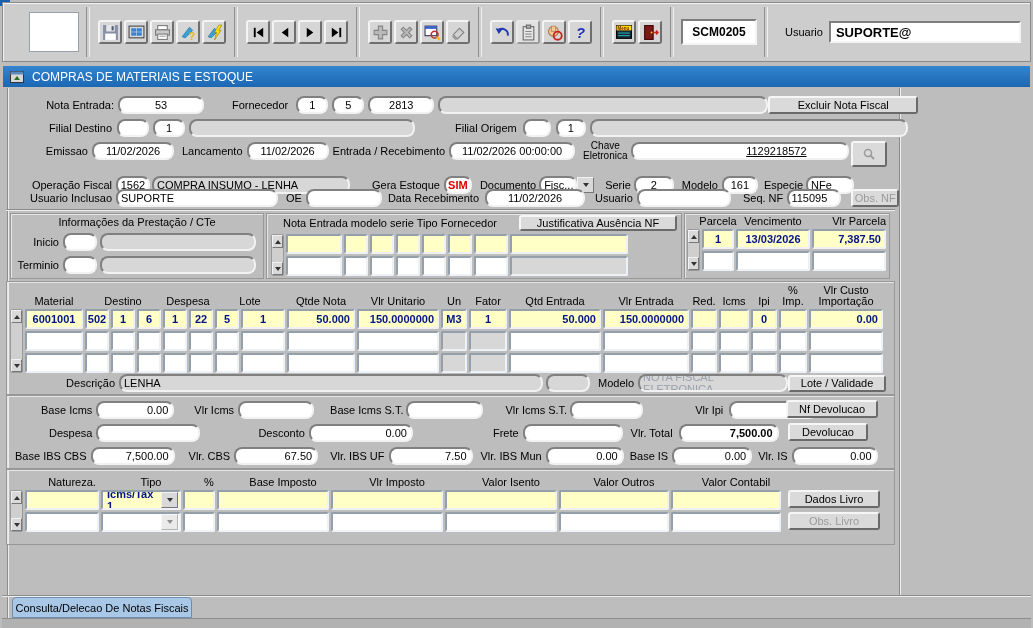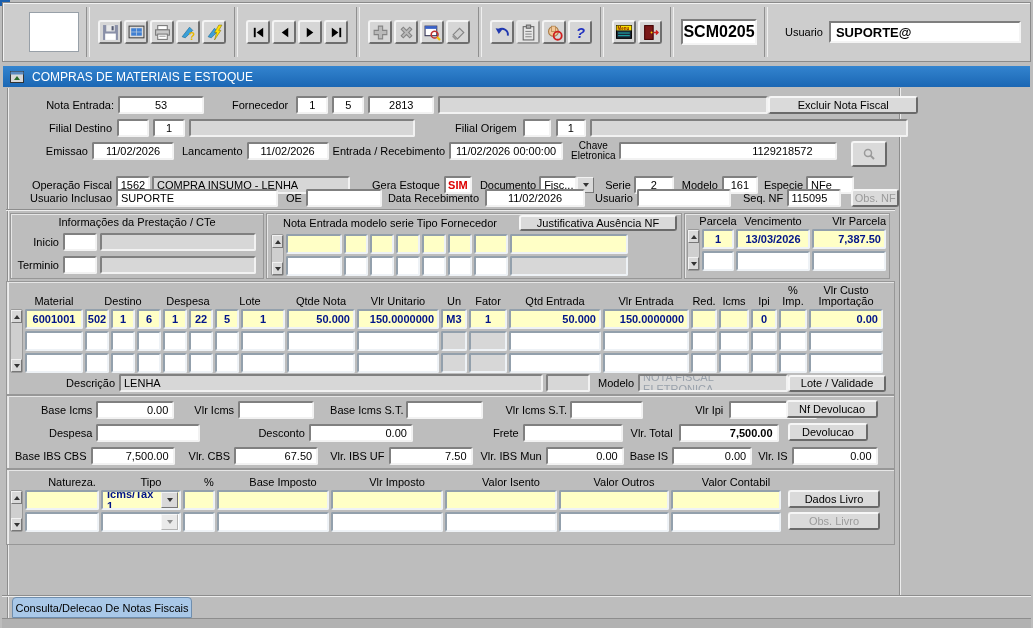--- a/index.html
+++ b/index.html
@@ -8,35 +8,35 @@
   .corner{position:absolute;left:0;top:0;width:10px;height:6px;background:#1a5fae;}
   
   .toolbar{position:absolute;left:2px;top:2px;width:1029px;height:60px;background:#cdcdcd;
     border:1px solid #8a8a8a;box-shadow:inset 1px 1px 0 #f2f2f2;display:flex;align-items:center;box-sizing:border-box;}
   .blank{width:48px;height:38px;background:#fff;border:1px solid #98a0a8;margin-left:26px;flex:none;}
   .tsep{width:2px;height:50px;border-left:1px solid #8f8f8f;border-right:1px solid #efefef;margin:0 7px;flex:none;}
   .tbtn{width:24px;height:24px;background:#d6d6d6;border:2px solid;border-color:#f4f4f4 #6e6e6e #6e6e6e #f4f4f4;
     border-radius:3px;display:flex;align-items:center;justify-content:center;padding:0;margin:0 1px;flex:none;cursor:default;}
   .tbtn.flat{border-color:#e9e9e9 #9a9a9a #9a9a9a #e9e9e9;background:#e2e2e2;}
   .codebox{width:72px;height:22px;background:#fff;border:2px solid;border-color:#7e7e7e #f4f4f4 #f4f4f4 #7e7e7e;
-    display:flex;align-items:center;justify-content:center;font-weight:bold;font-size:16px;flex:none;}
+    display:flex;align-items:center;justify-content:center;font-weight:bold;font-size:12px;flex:none;}
   .userlbl{margin:0 6px 0 10px;flex:none;}
   .userbox{width:192px;height:22px;background:#fff;border:2px solid;border-color:#7e7e7e #f4f4f4 #f4f4f4 #7e7e7e;
     display:flex;align-items:center;padding-left:5px;font-weight:bold;font-size:13px;flex:none;box-sizing:border-box;}
   
   .titlebar{position:absolute;left:3px;top:66px;width:1027px;height:21px;box-sizing:border-box;
     background:linear-gradient(180deg,#3384cf,#1b67b4);color:#fff;font-size:12px;
     display:flex;align-items:center;gap:8px;padding-left:7px;}
   
   .content{position:absolute;left:2px;top:88px;width:1029px;height:540px;}
   .row{position:absolute;left:0;width:900px;height:18px;display:flex;align-items:center;}
   .sp{flex:none;height:1px;}
   .lbl{white-space:nowrap;flex:none;}
   .lbl.r{text-align:right;}
-  .fld{height:18px;background:#fff;border:2px solid;border-color:#808080 #f2f2f2 #f2f2f2 #808080;border-radius:2px;
+  .fld{height:18px;background:#fff;border:2px solid;border-color:#808080 #f2f2f2 #f2f2f2 #808080;border-radius:8px;
     box-sizing:border-box;display:flex;align-items:center;overflow:hidden;flex:none;padding-left:3px;}
   .fld.c{justify-content:center;padding-left:0;}
   .fld.e{justify-content:flex-end;padding-right:4px;padding-left:0;}
   .fld.dis{background:#d7d7d7;}
   .fld.b{font-weight:bold;}
   .btn{background:#dadada;border:2px solid;border-color:#f6f6f6 #6a6a6a #6a6a6a #f6f6f6;border-radius:3px;font-size:11px;
     display:flex;align-items:center;justify-content:center;box-sizing:border-box;flex:none;cursor:default;white-space:nowrap;}
   .btn.dis{color:#9b9b9b;}
   .groove{position:absolute;height:0;border-top:1px solid #8d8d8d;border-bottom:1px solid #ededed;}
   .vgroove{position:absolute;width:0;border-left:1px solid #8d8d8d;border-right:1px solid #ededed;}
@@ -316,26 +316,26 @@
       <span class="lbl r" style="width:50px;">Emissao</span>
       <span class="sp" style="width:4px;"></span>
       <div class="fld c" style="width:82px;">11/02/2026</div>
       <span class="sp" style="width:8px;"></span>
       <span class="lbl">Lancamento</span>
       <span class="sp" style="width:4px;"></span>
       <div class="fld c" style="width:82px;">11/02/2026</div>
       <span class="sp" style="width:4px;"></span>
       <span class="lbl">Entrada / Recebimento</span>
       <span class="sp" style="width:4px;"></span>
-      <div class="fld c" style="width:114px;">11/02/2026 00:00:00</div>
+      <div class="fld c" style="width:126px;">11/02/2026 00:00:00</div>
       <span class="sp" style="width:8px;"></span>
       <span class="lbl" style="font-size:10px;line-height:10px;text-align:center;">
         <span>Chave</span><br><span>Eletronica</span></span>
       <span class="sp" style="width:3px;"></span>
-      <div class="fld e" style="width:218px;padding-right:22px;">1129218572</div>
+      <div class="fld e" style="width:218px;padding-right:40px;text-decoration:underline;">1129218572</div>
     </div>
     <button class="btn dis" style="position:absolute;left:849px;top:53px;width:36px;height:26px;">
       <span>
           <svg width="16" height="16" viewBox="0 0 16 16">
             <circle cx="7" cy="7" r="3.5" fill="none" stroke="#9a9a9a" stroke-width="1.5"></circle>
             <line x1="9.6" y1="9.6" x2="13" y2="13" stroke="#9a9a9a" stroke-width="2"></line>
           </svg>
         </span>
       </button>
 

